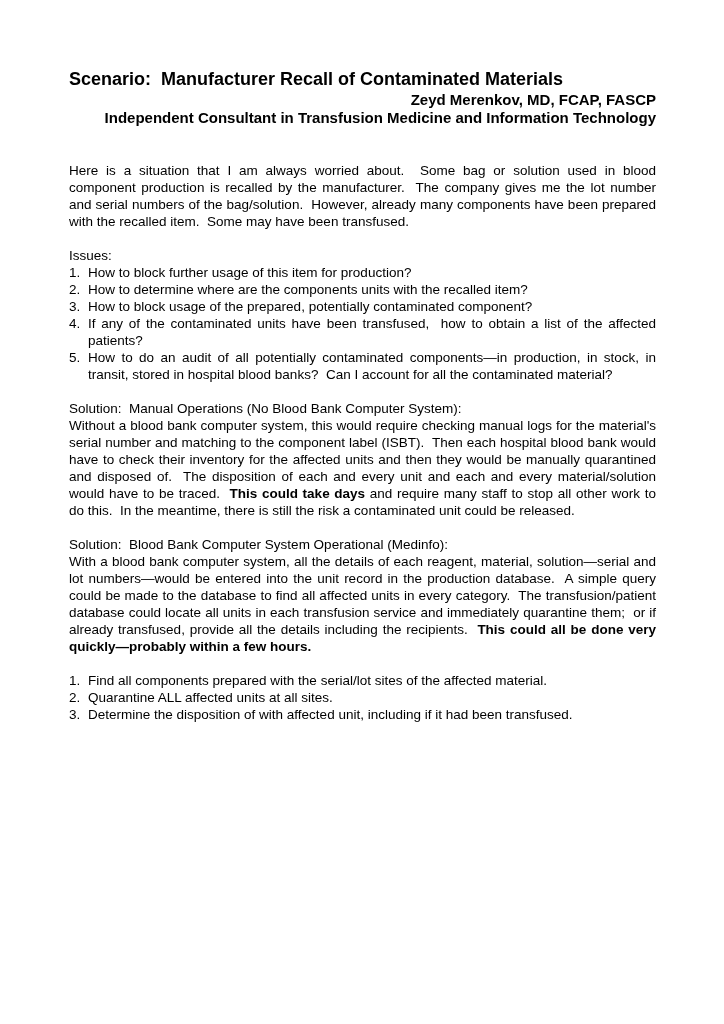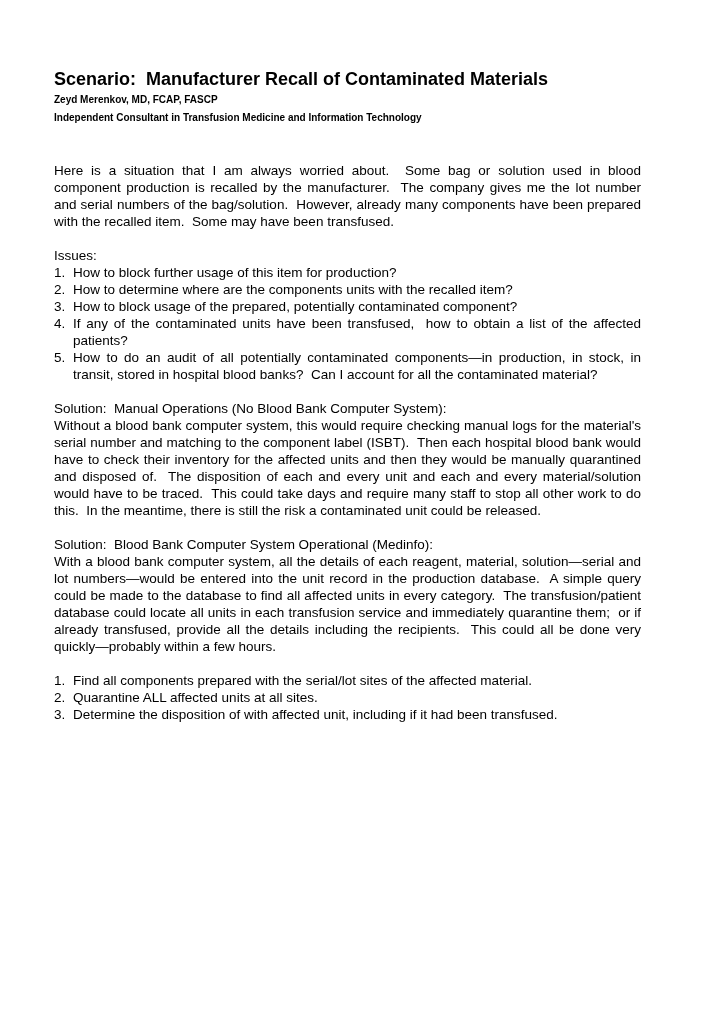--- a/index.html
+++ b/index.html
@@ -11,37 +11,38 @@
     position: relative;
     width: 724px;
     height: 1024px;
     background: #ffffff;
     color: #000000;
     font-family: "Liberation Sans", sans-serif;
     overflow: hidden;
   }
   .content {
     position: absolute;
-    left: 54px;
+    left: 69px;
     top: 68px;
     width: 587px;
   }
   .doc-title {
     font-size: 18px;
     font-weight: bold;
     line-height: 23px;
     margin: 0;
     white-space: pre-wrap;
   }
   .author-line {
-    font-size: 10px;
+    font-size: 15px;
     font-weight: bold;
     line-height: 17.5px;
     margin: 0;
     white-space: pre-wrap;
+    text-align: right;
   }
   .body-text {
     font-size: 13.5px;
     line-height: 17px;
     margin: 0;
     text-align: justify;
     white-space: pre-wrap;
   }
   .section {
     margin-top: 17px;
@@ -65,21 +66,21 @@
     width: 19px;
     flex-shrink: 0;
     white-space: pre;
   }
   .list-text {
     flex: 1;
     text-align: justify;
     white-space: pre-wrap;
   }
   b {
-    font-weight: normal;
+    font-weight: bold;
   }
 </style>
 </head>
 <body>
 
 <div class="page">
   <div class="content">
 
     <h1 class="doc-title">Scenario:  Manufacturer Recall of Contaminated Materials</h1>
     <p class="author-line">Zeyd Merenkov, MD, FCAP, FASCP</p>

